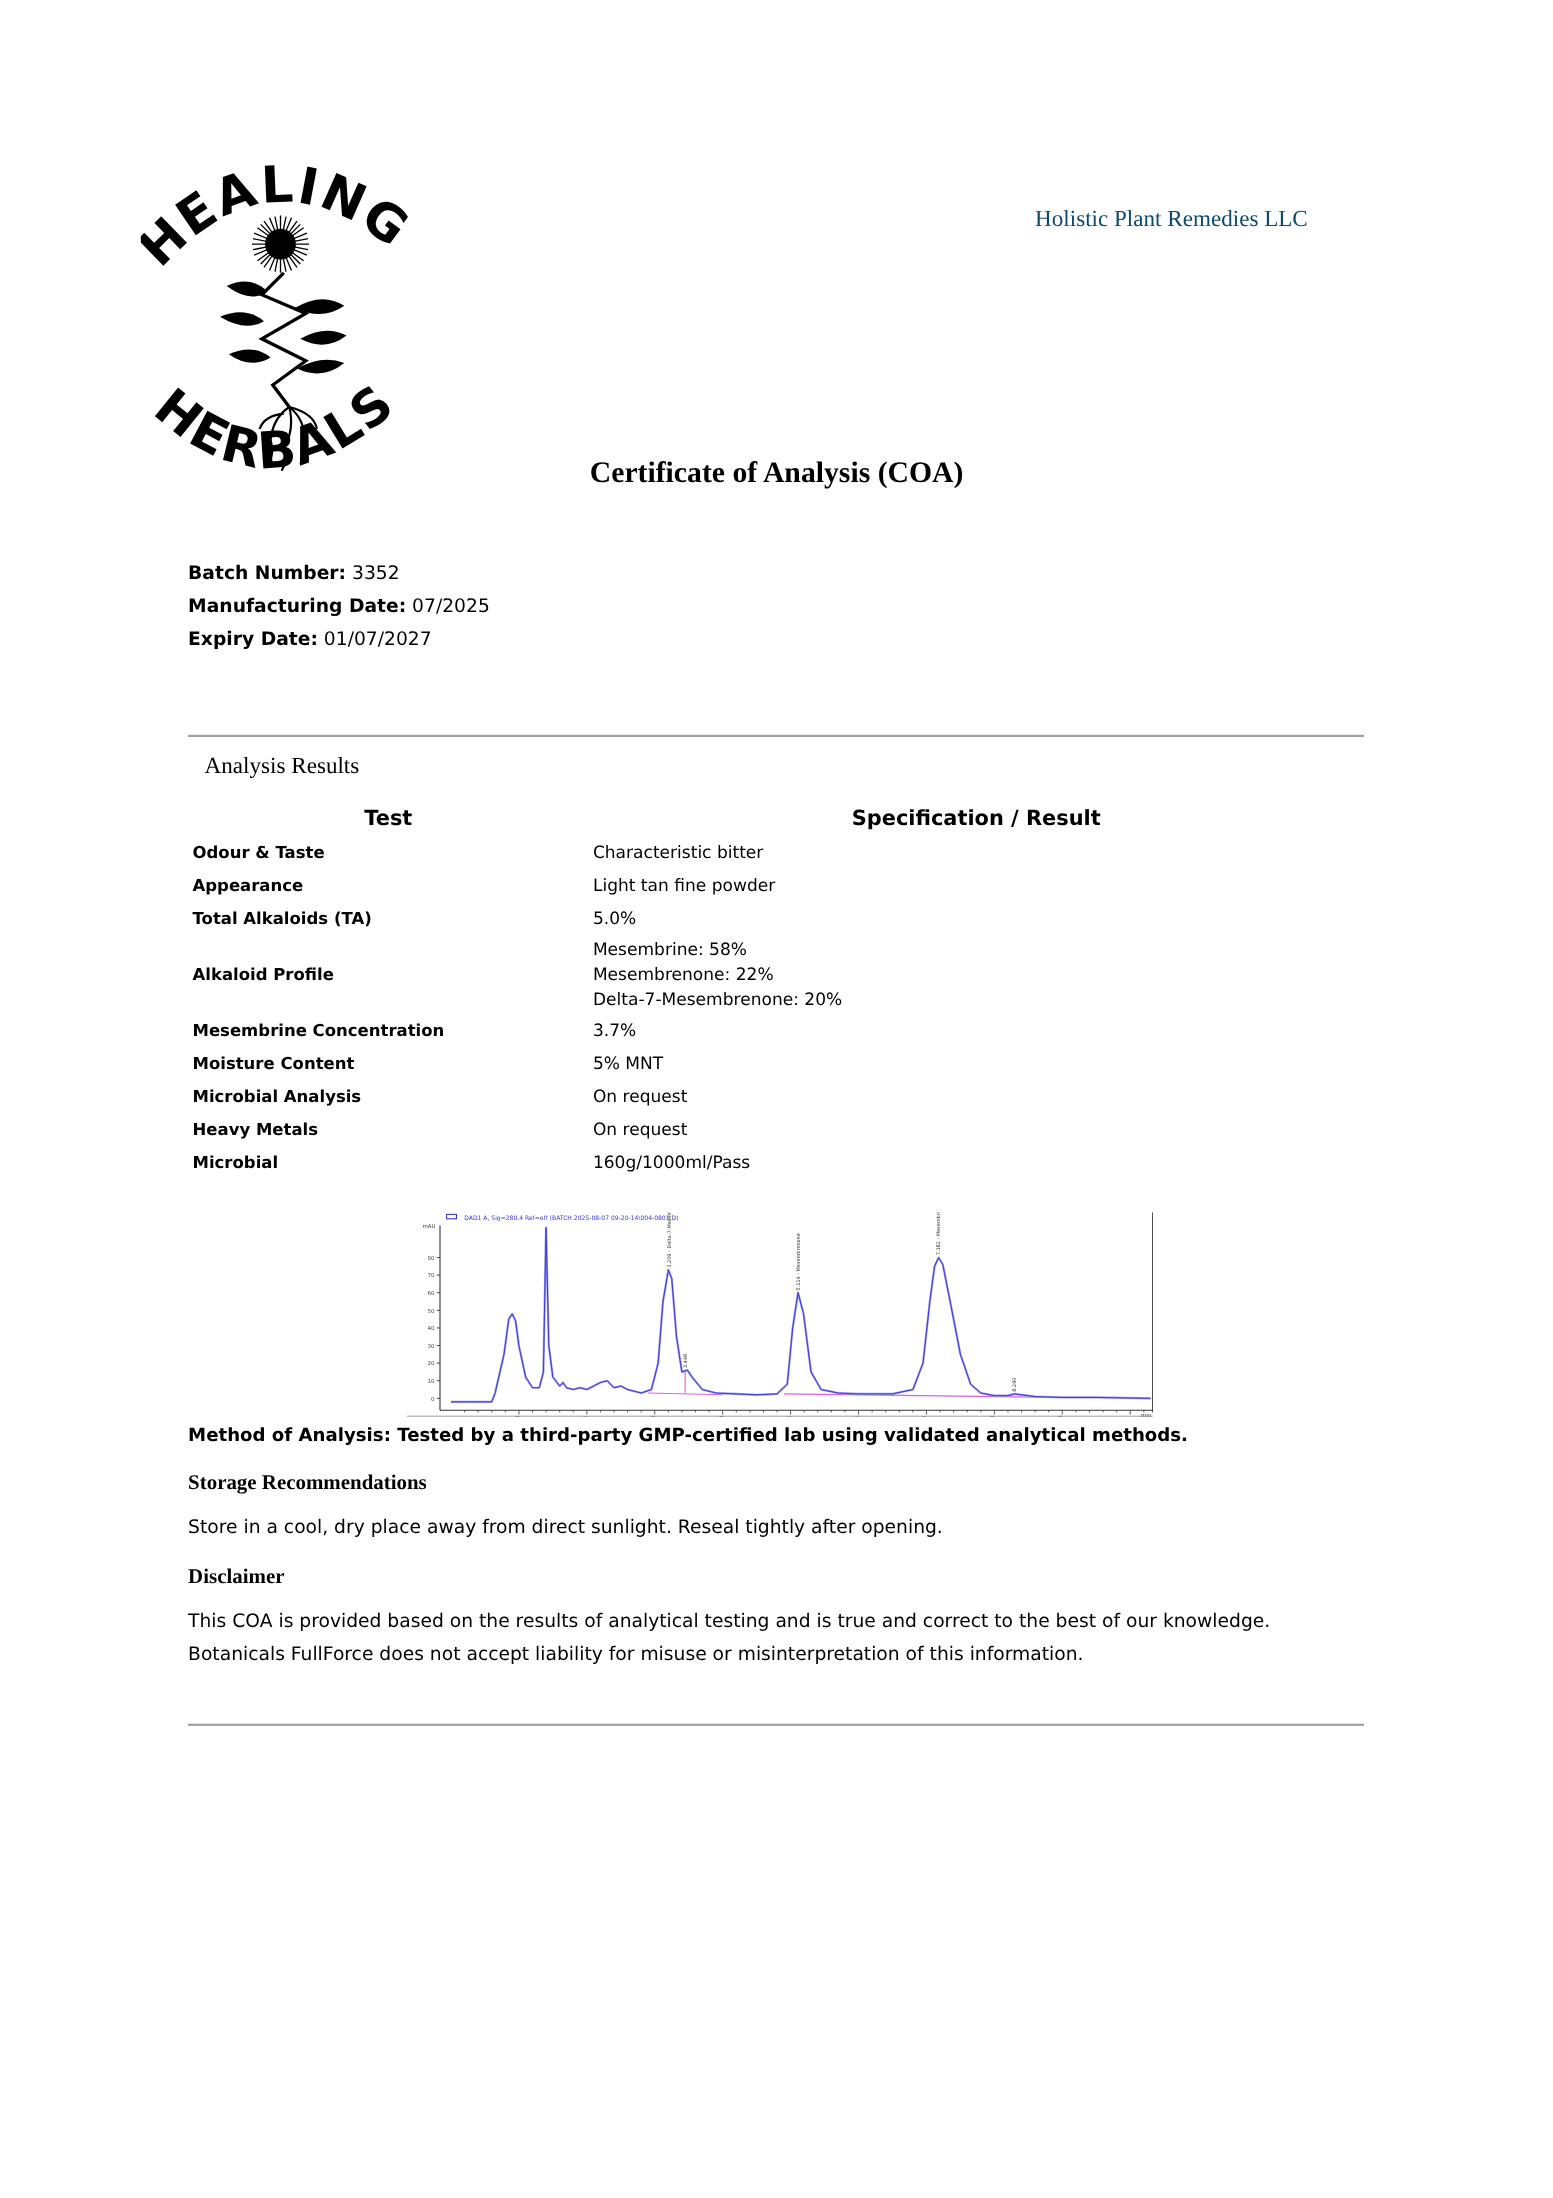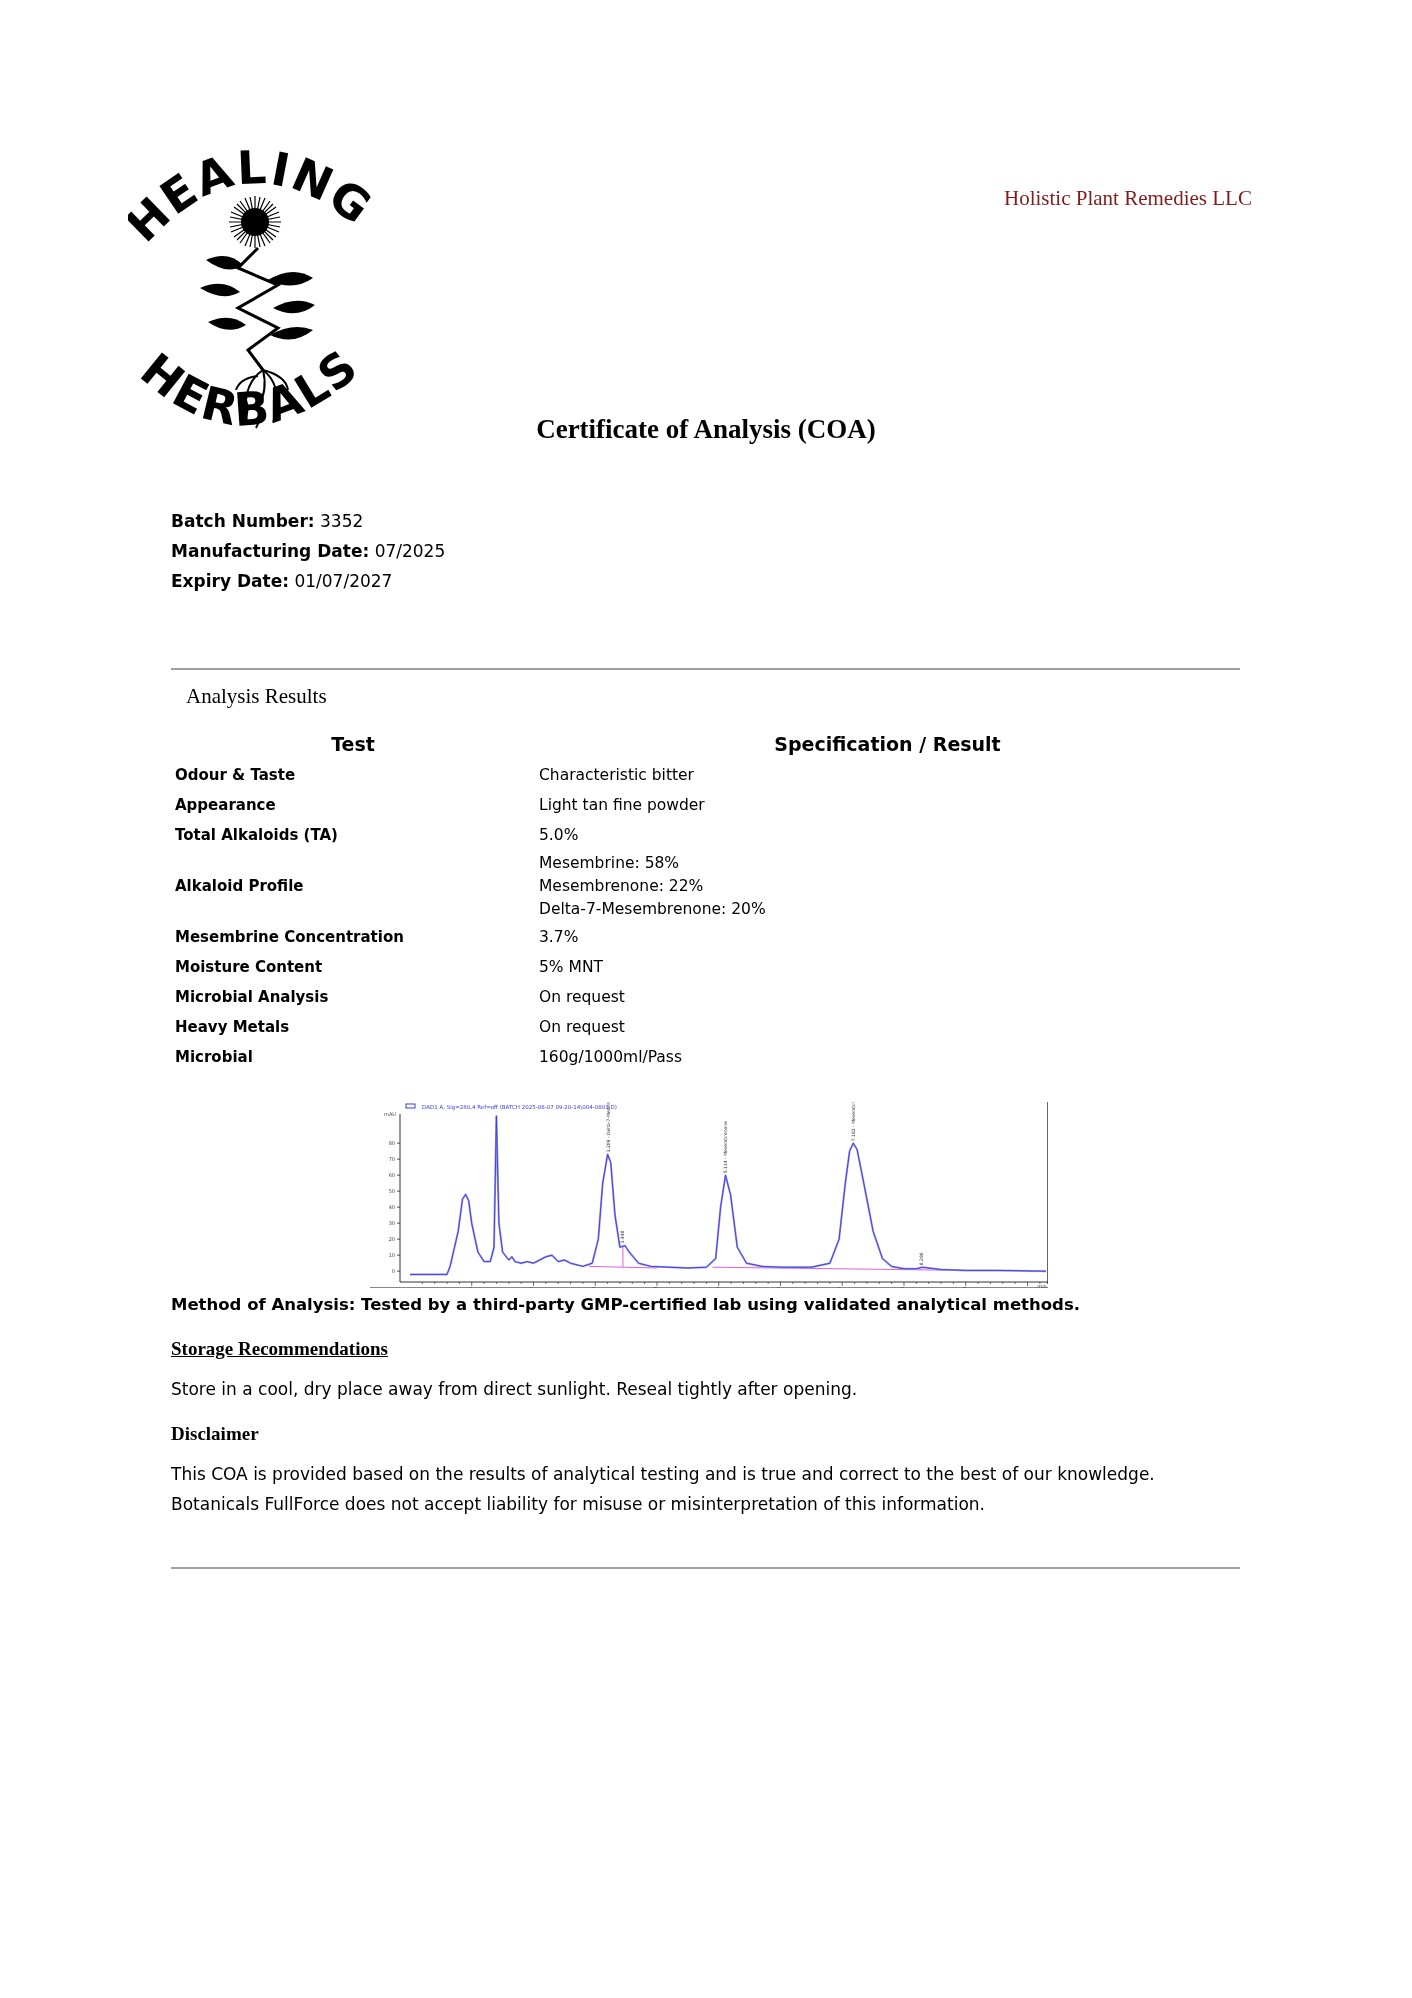--- a/index.html
+++ b/index.html
@@ -1,19 +1,19 @@
 <!DOCTYPE html>
 <html><head>
 <meta charset="utf-8">
 <style>
   html, body { margin:0; padding:0; background:#ffffff; }
   body { width:1412px; height:1998px; position:relative; overflow:hidden; font-family:"Liberation Sans", sans-serif; color:#000; }
   .abs { position:absolute; }
   .logo { left:128px; top:150px; width:260px; height:300px; }
-  .company { left:1004px; top:186px; font-family:"Liberation Serif", serif; font-size:21px; color:#7f1d1d; white-space:nowrap; }
+  .company { left:941px; top:186px; font-family:"Liberation Serif", serif; font-size:21px; color:#0c4a6e; white-space:nowrap; }
   .title { left:0; width:1412px; top:414px; text-align:center; font-family:"Liberation Serif", serif; font-weight:bold; font-size:27px; }
   .title span { display:inline-block; margin-left:0; }
   .meta { left:171px; top:506px; font-family:"DejaVu Sans", sans-serif; font-size:17px; line-height:30px; }
   .meta b { font-weight:bold;margin-top:46px; }
   .rule { left:171px; width:1069px; height:2px; background:#a0a0a0; }
   .h2 { left:171px; font-family:"Liberation Serif", serif; font-weight:normal; font-size:21px;margin-left:15px; }
   .h3 { left:171px; font-family:"Liberation Serif", serif; font-weight:bold; font-size:19px; }
   table.results { position:absolute; left:171px; top:728px; width:1069px; border-collapse:collapse; font-family:"DejaVu Sans", sans-serif; }
   table.results th { font-size:19px; font-weight:bold; height:32px; text-align:center; padding:0; }
   table.results th.c1 { width:364px; }
@@ -241,21 +241,21 @@
       <text x="239.64796116504854" y="50.400000000000006" font-size="4.5" fill="#333" font-family="DejaVu Sans, sans-serif" transform="rotate(-90 239.64796116504854 50.400000000000006)">3.209 - Delta-7-Mesembrenone</text>
       <text x="254.40563106796114" y="141.6" font-size="4.5" fill="#333" font-family="DejaVu Sans, sans-serif" transform="rotate(-90 254.40563106796114 141.6)">3.448</text>
       <text x="357.2770873786408" y="71.2" font-size="4.5" fill="#333" font-family="DejaVu Sans, sans-serif" transform="rotate(-90 357.2770873786408 71.2)">5.114 - Mesembrenone</text>
       <text x="484.97106796116503" y="39.20000000000002" font-size="4.5" fill="#333" font-family="DejaVu Sans, sans-serif" transform="rotate(-90 484.97106796116503 39.20000000000002)">7.182 - Mesembrine</text>
       <text x="553.3873786407767" y="163.2" font-size="4.5" fill="#333" font-family="DejaVu Sans, sans-serif" transform="rotate(-90 553.3873786407767 163.2)">8.290</text>
     </svg>
 </div>
 
 <div class="abs method">Method of Analysis: Tested by a third-party GMP-certified lab using validated analytical methods.</div>
 
-<div class="abs h3" style="top:1338px;text-decoration:underline;">Storage Recommendations</div>
+<div class="abs h3" style="top:1338px;">Storage Recommendations</div>
 <div class="abs para" style="top:1374px;">Store in a cool, dry place away from direct sunlight. Reseal tightly after opening.</div>
 
 <div class="abs h3" style="top:1423px;">Disclaimer</div>
 <div class="abs para" style="top:1459px;">
   <div>This COA is provided based on the results of analytical testing and is true and correct to the best of our knowledge.</div>
   <div>Botanicals FullForce does not accept liability for misuse or misinterpretation of this information.</div>
 </div>
 
 <div class="abs rule" style="top:1567px;"></div>
 

